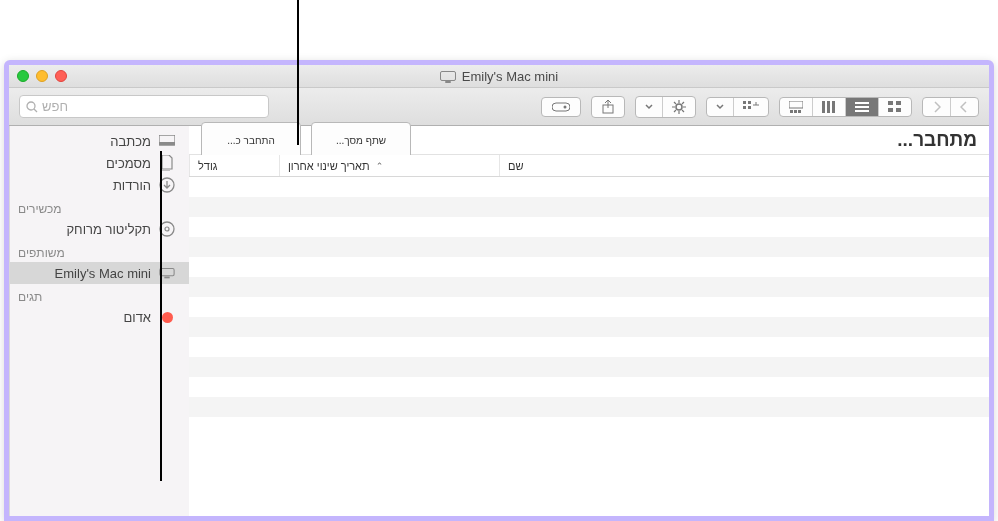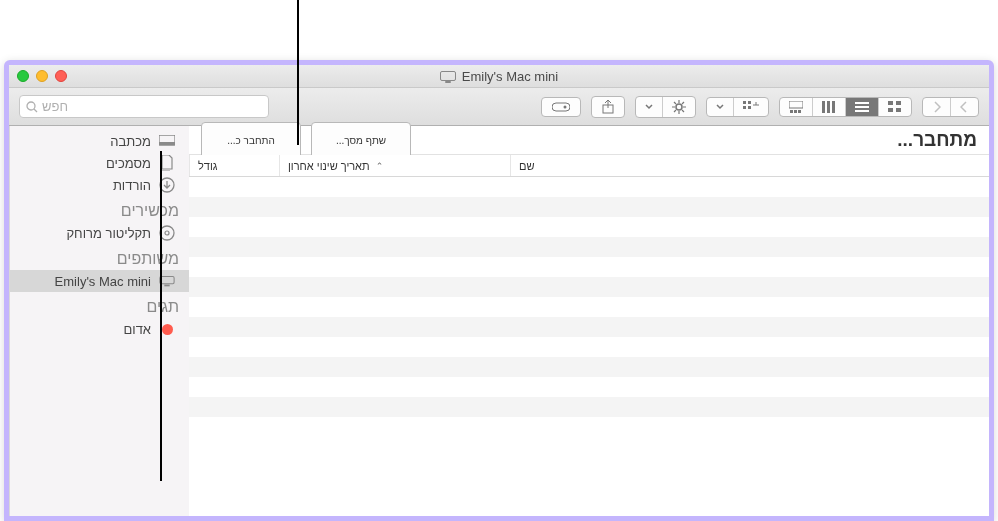--- a/index.html
+++ b/index.html
@@ -33,34 +33,34 @@
 
 .tool-btn { border: 1px solid #b8b8b8; border-radius: 4px; padding: 3px 10px; background: #fdfdfd; cursor: pointer; color: #555; font-size: 14px; }
 
 .search { width: 250px; height: 23px; border: 1px solid #c8c8c8; border-radius: 4px; background: #fff; display: flex; align-items: center; padding: 0 6px; gap: 4px; color: #b0b0b0; font-size: 13px; justify-content: flex-end; }
 
 .body-wrap { display: flex; height: calc(100% - 61px); }
 
 .sidebar { width: 180px; background: #f6f4f6; border-left: 1px solid #d9d9d9; overflow-y: auto; padding-top: 4px; font-size: 13px; }
 .sb-item { display: flex; align-items: center; gap: 8px; padding: 3px 14px 3px 8px; cursor: pointer; color: #444; }
 .sb-item.selected { background: #d7d7d7; }
-.sb-heading { font-size: 16px; color: #8a8a8a; padding: 6px 10px 2px 8px; text-align: right; }
+.sb-heading { font-size: 12px; color: #8a8a8a; padding: 6px 10px 2px 8px; text-align: left; }
 .sb-icon { width: 16px; height: 16px; flex-shrink: 0; display: flex; align-items: center; justify-content: center; }
 .sb-label { flex: 1; }
 .tag-dot { width: 11px; height: 11px; border-radius: 50%; }
 
 .main { flex: 1; display: flex; flex-direction: column; }
 .status-row { height: 29px; border-bottom: 1px solid #e2e2e2; display: flex; align-items: center; padding: 0 12px; gap: 10px; background: #fff; }
 .status-text { font-size: 19px; font-weight: 600; color: #333; }
 .status-btns { margin-right: auto; display: flex; gap: 10px; }
 .pill-btn { font-size: 10px; padding: 12px 16px; border: 1px solid #b8b8b8; border-radius: 4px; background: #fdfdfd; cursor: pointer; color: #333; min-width: 100px; }
 
 .columns { height: 22px; display: flex; border-bottom: 1px solid #d8d8d8; background: #fff; font-size: 11px; color: #333; }
 .col { display: flex; align-items: center; padding: 0 8px; border-left: 1px solid #e6e6e6; }
-.col.name { flex: 1; justify-content: flex-end; margin-left: 11px; }
+.col.name { flex: 1; justify-content: flex-end; }
 .col.date { width: 220px; justify-content: flex-end; gap: 6px; }
 .col.size { width: 90px; justify-content: flex-end; }
 .sort-arrow { font-size: 9px; color: #666; }
 
 .rows { flex: 1; overflow: auto; }
 .row { height: 20px; }
 .row:nth-child(even) { background: #f4f4f4; }
 
 
 svg { display: block; }

